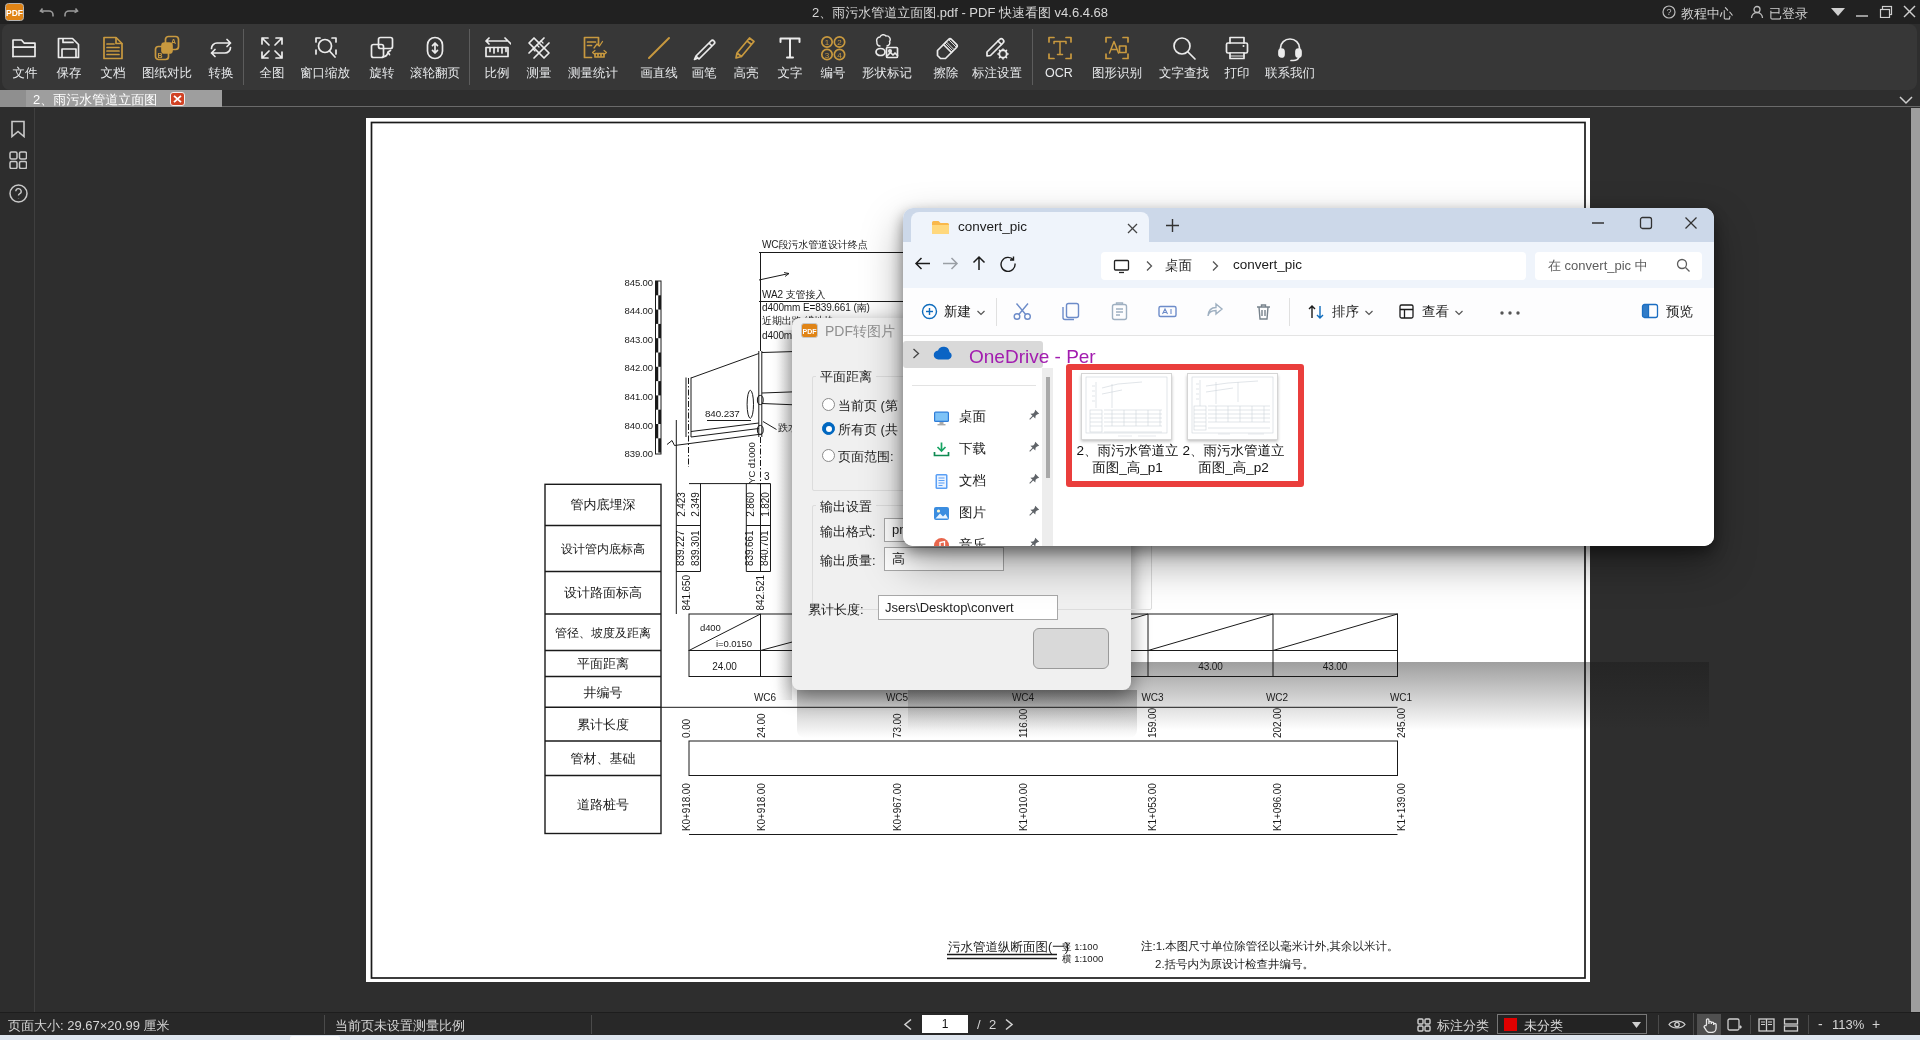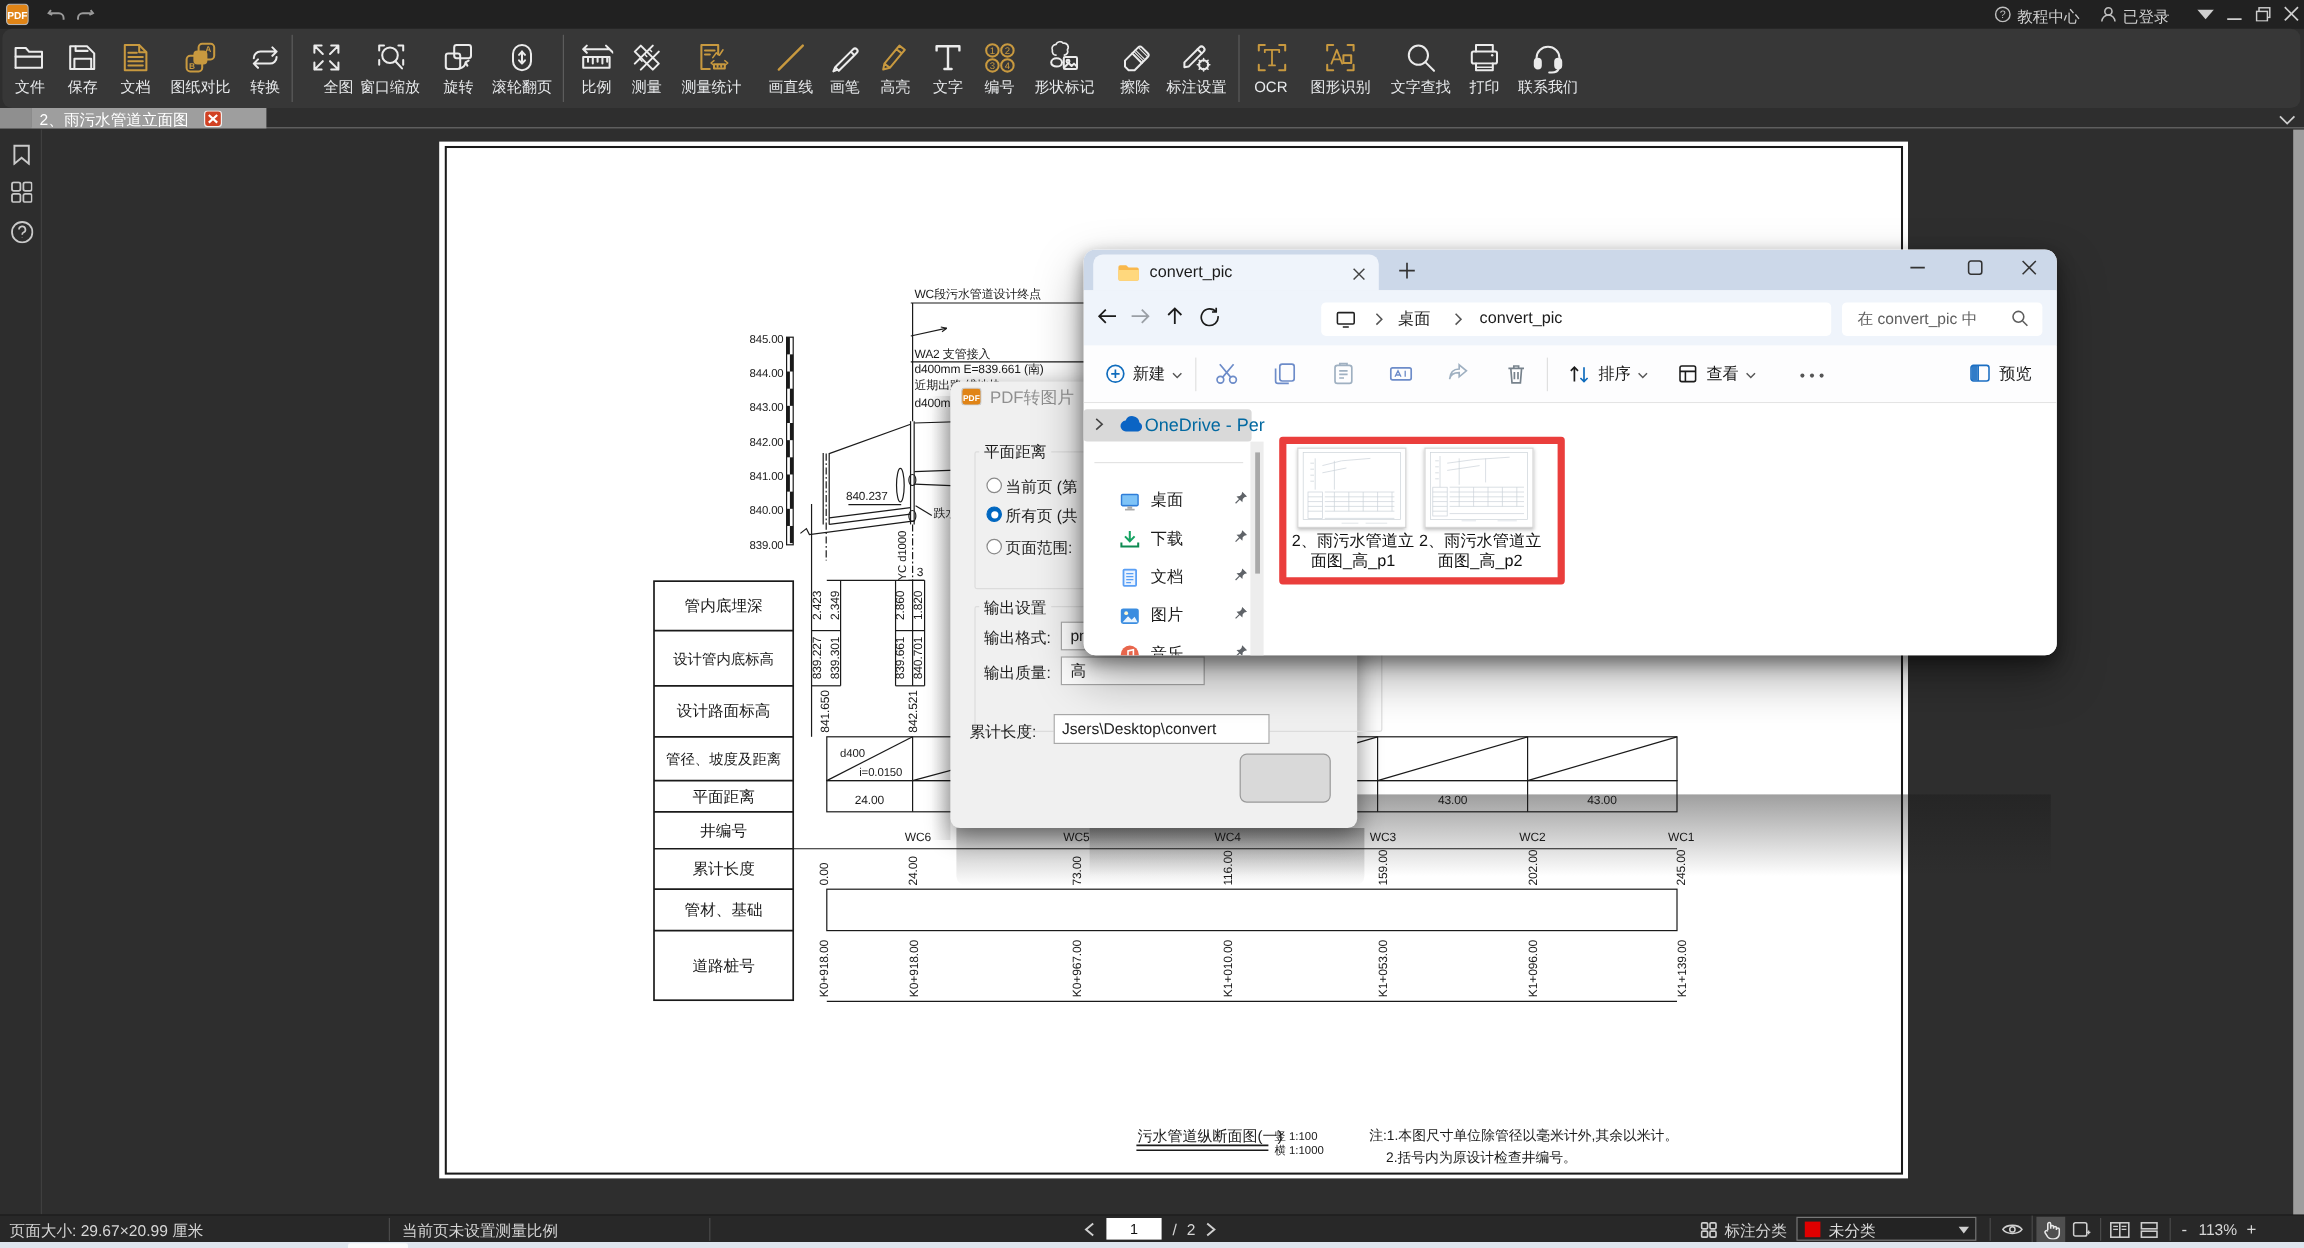--- a/index.html
+++ b/index.html
@@ -51,20 +51,21 @@
   </svg>
 
   <svg class="abs" style="left:39px;top:6px" width="16" height="13" fill="none" stroke="#9a9a9a" stroke-width="1.6">
     <path d="M3.5 2.5 L1.5 5 L4.5 6.5"></path>
         <path d="M1.8 5 H10 a4 4 0 0 1 4 4 v1.5"></path>
   </svg>
   <svg class="abs" style="left:63px;top:6px" width="16" height="13" fill="none" stroke="#9a9a9a" stroke-width="1.6">
     <path d="M12.5 2.5 L14.5 5 L11.5 6.5"></path>
         <path d="M14.2 5 H6 a4 4 0 0 0 -4 4 v1.5"></path>
   </svg>
+  <div class="abs" style="left:640px;top:4px;width:640px;text-align:center;font-size:13px;color:#d8d8d8">2、雨污水管道立面图.pdf - PDF 快速看图 v4.6.4.68</div>
 
   <svg class="abs" style="left:1662px;top:5px" width="14" height="14" fill="none" stroke="#bdbdbd" stroke-width="1.2">
     <circle cx="7" cy="7" r="6"></circle>
         <text x="7" y="10" font-size="9" fill="#bdbdbd" stroke="none" text-anchor="middle">?</text>
   </svg>
   <div class="abs" style="left:1681px;top:5px;font-size:13px;color:#cfcfcf">教程中心</div>
   <svg class="abs" style="left:1750px;top:5px" width="14" height="14" fill="none" stroke="#bdbdbd" stroke-width="1.3">
     <circle cx="7" cy="4.5" r="3"></circle>
         <path d="M1.5 13 a5.5 5.5 0 0 1 11 0"></path>
   </svg>
@@ -126,21 +127,21 @@
           <path d="M23.5 13.5 a5.5 5.5 0 0 1 -5.5 5.5 H4.5 M8 15.5 l-3.5 3.5 l3.5 3.5"></path>
         </svg></div>
   <div class="tbl" style="left:219px">转换</div>
 
   <div class="tbi" style="left:256px"><svg width="28" height="28">
           <path d="M4 10 V4 h6 M4 4 l7 7"></path>
           <path d="M24 10 V4 h-6 M24 4 l-7 7"></path>
           <path d="M4 18 v6 h6 M4 24 l7 -7"></path>
           <path d="M24 18 v6 h-6 M24 24 l-7 -7"></path>
         </svg></div>
-  <div class="tbl" style="left:280px">全图</div>
+  <div class="tbl" style="left:270px">全图</div>
 
   <div class="tbi" style="left:310px"><svg width="28" height="28">
           <path d="M4 8 V4 h4 M20 4 h4 v4 M24 16 v4 M4 16 v4"></path>
           <circle cx="13" cy="12" r="6.5"></circle>
           <line x1="17.5" y1="17" x2="23" y2="23"></line>
         </svg></div>
   <div class="tbl" style="left:323px">窗口缩放</div>
 
   <div class="tbi" style="left:366px"><svg width="28" height="28">
           <rect x="10.5" y="3.5" width="14" height="11" rx="2"></rect>
@@ -714,21 +715,21 @@
   </div>
   <div class="abs" id="ex-body">
 
     <div class="abs" style="left:0px;top:5px;width:140px;height:27px;background:#d9d9d9;border-radius:3px"></div>
     <svg class="abs" style="left:8px;top:11px" width="10" height="13" fill="none" stroke="#444" stroke-width="1.3">
           <path d="M2.5 2 L7.5 6.5 L2.5 11"></path>
         </svg>
     <svg class="abs" style="left:30px;top:10px" width="20" height="15">
           <path d="M5.5 13.5 a4.5 4.5 0 0 1 -0.5 -9 a6 6 0 0 1 11.5 1.5 a4 4 0 0 1 -1 7.5 z" fill="#0b64c4"></path>
         </svg>
-    <span class="abs" style="left:51px;top:10px;font-size:15px;color:#0369a1">OneDrive - Per</span>
+    <span class="abs" style="left:66px;top:10px;font-size:19px;color:#a21caf">OneDrive - Per</span>
     <div class="abs" style="left:9px;top:49px;width:124px;height:1px;background:#e3e3e3"></div>
 
     <div class="exitem" style="top:66px"><svg width="17" height="17" style="margin-right:9px">
             <rect x="1" y="2.5" width="15" height="10.5" rx="1.5" fill="#2f7dd8"></rect>
             <rect x="2.2" y="3.7" width="12.6" height="8" fill="#7ec3f7"></rect>
             <rect x="6.5" y="13" width="4" height="2" fill="#aaa"></rect>
             <rect x="4.5" y="15" width="8" height="1.4" fill="#aaa"></rect>
           </svg>桌面</div>
     <div class="exitem" style="top:98px"><svg width="17" height="17" style="margin-right:9px" fill="none" stroke="#16a362" stroke-width="1.7">
             <path d="M8.5 1.5 V9 M4.5 6 L8.5 10 L12.5 6"></path>

